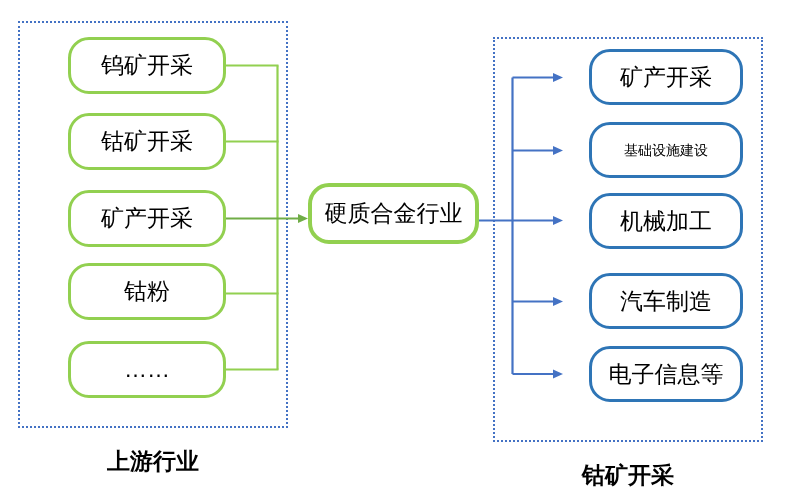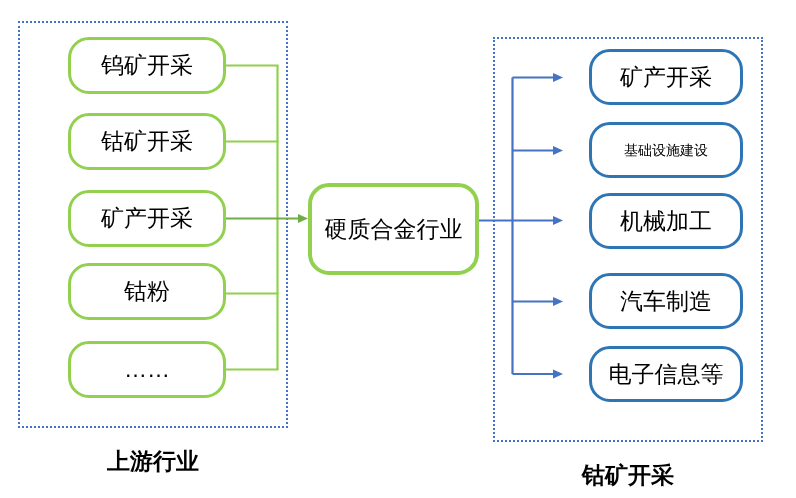--- a/index.html
+++ b/index.html
@@ -37,21 +37,21 @@
     line-height: 1;
     color: var(--text);
     background: #ffffff;
     white-space: nowrap;
     border-radius: 21px;
   }
   .node.green { border: 3px solid var(--green-border); left: 68px; width: 158px; height: 57px; }
   .node.blue  { border: 3px solid var(--blue-border);  left: 589px; width: 154px; height: 56px; }
   .node.center-node {
     border: 4px solid var(--green-border);
-    left: 308px; top: 183px; width: 171px; height: 92px;
+    left: 308px; top: 183px; width: 171px; height: 61px;
     font-size: 23px;
   }
   .node.blue.six-char { font-size: 14px; }
   .connector-layer {
     position: absolute;
     left: 0; top: 0; width: 796px; height: 498px;
     pointer-events: none;
   }
   .connector-layer .green-line { stroke: var(--green-border); stroke-width: 2.2; fill: none; }
   .connector-layer .green-arrow-line { stroke: var(--green-connector); stroke-width: 2.2; fill: none; }

